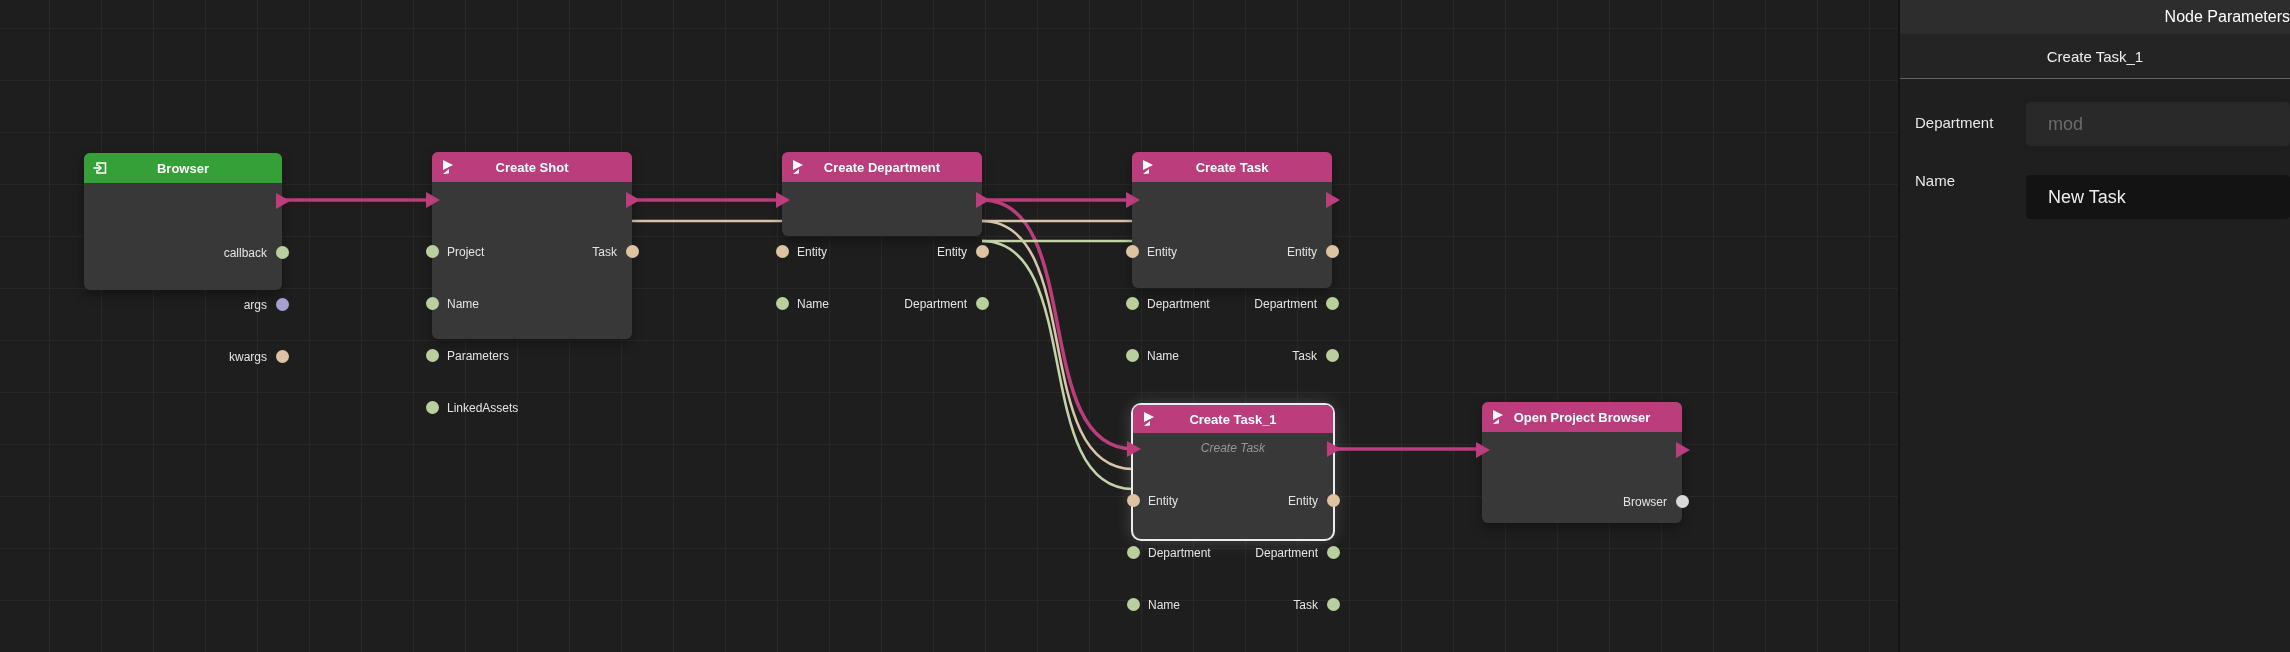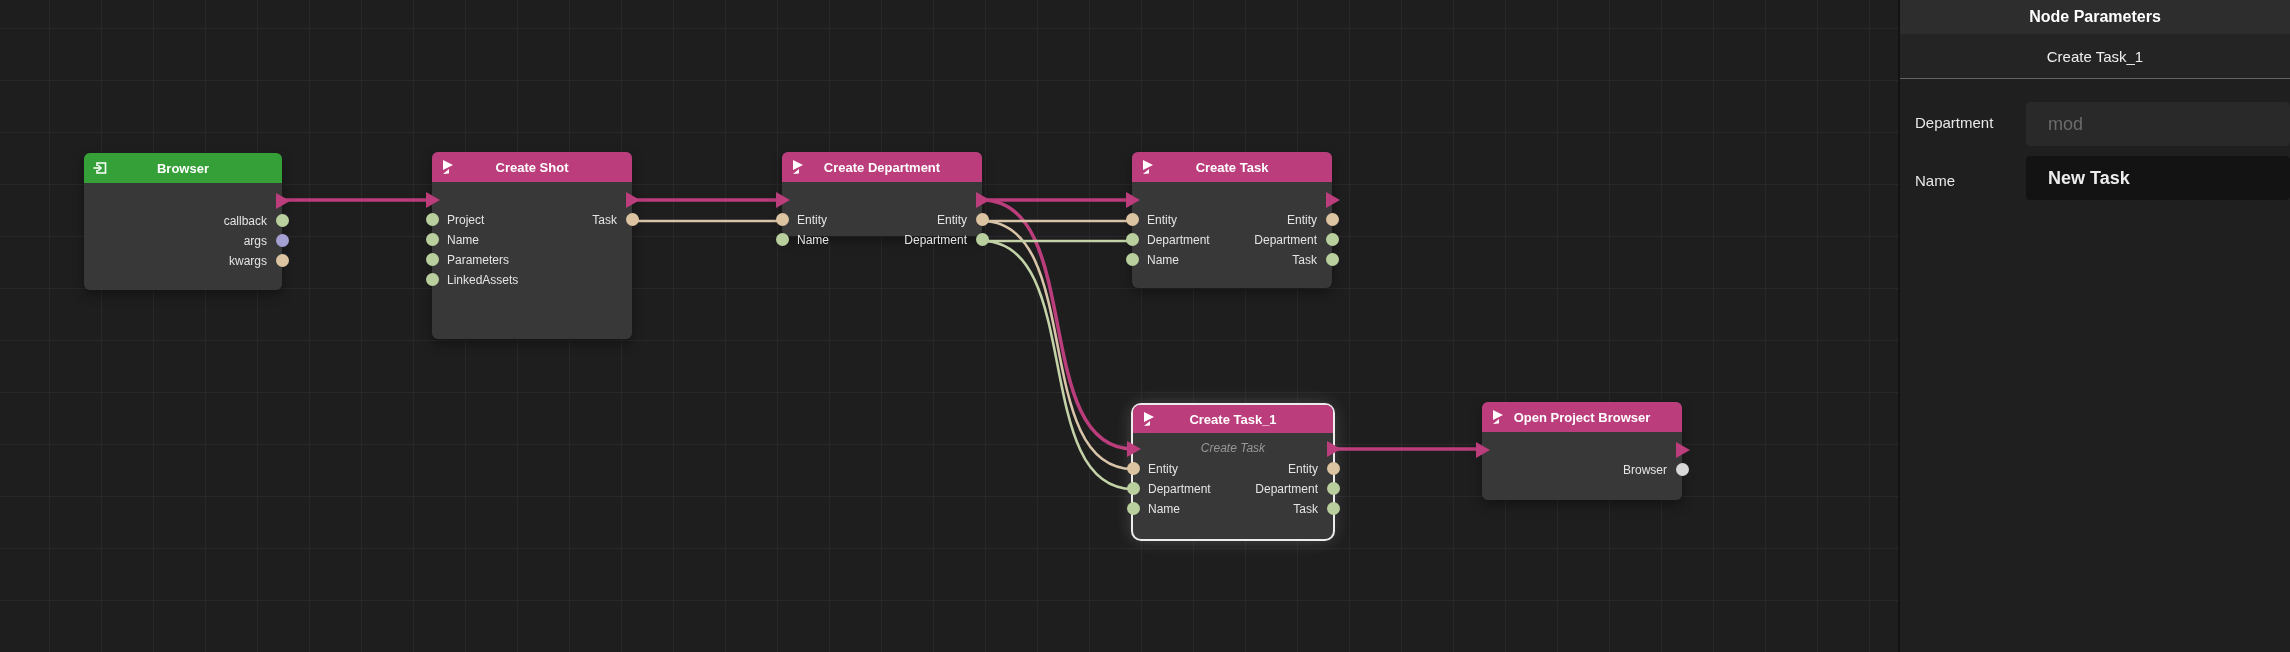--- a/index.html
+++ b/index.html
@@ -45,39 +45,39 @@
   .exec-row { position:relative; height:20px; margin-top:8px; }
   .exec-row.tight { margin-top:6px; }
   .exec-tri { position:absolute; top:2px; width:0; height:0;
               border-top:8px solid transparent; border-bottom:8px solid transparent;
               border-left:14px solid #bc3d7c; }
   .exec-tri.in  { left:-6px; }
   .exec-tri.out { right:-8px; }
   .subtitle { position:absolute; left:0; width:100%; top:2px; text-align:center;
               font-style:italic; font-size:12px; color:#979797; }
 
-  .row { position:relative; height:20px; display:flex; align-items:center; font-size:12px; }
+  .row { position:relative; height:20px; display:flex; align-items:center; font-size:12px;margin-top:32px; }
   .pin { position:absolute; top:3px; width:13px; height:13px; border-radius:50%; }
   .pin.in  { left:-6.5px; }
   .pin.out { right:-6.5px; }
   .pin.green  { background:#b9cf9d; }
   .pin.purple { background:#a5a0d2; }
   .pin.tan    { background:#dcc3a1; }
   .pin.white  { background:#d8d8d8; }
   .lbl-in  { margin-left:15px; }
   .lbl-out { margin-left:auto; margin-right:15px; }
 
   
   .panel {
     position:absolute; left:1898px; top:0; width:392px; height:652px; z-index:3;
     background:#1f1f1f; border-left:2px solid #131313;
   }
   .panel-header {
-    height:34px; line-height:34px; background:#2d2d2d; text-align:center;
-    color:#fff; font-weight:bold; font-size:16px;
+    height:34px; line-height:34px; background:#2d2d2d; text-align:right;
+    color:#fff; font-weight:normal; font-size:16px;
   }
   .panel-nodename {
     height:45px; line-height:45px; background:#242424; text-align:center;
     color:#efefef; font-size:15px; border-bottom:1px solid #636363;
   }
   .param-label { position:absolute; left:15px; color:#e8e8e8; font-size:15px; }
   .param-field {
     position:absolute; left:126px; right:0; height:44px; border:none;
     background:#292929; border-radius:4px; color:#ededed; font-size:18px;
     padding:0 22px; outline:none; font-family:"Liberation Sans", sans-serif;
@@ -255,21 +255,21 @@
       <span class="pin out green"></span>
     </div>
     <div class="row">
       <span class="pin in green"></span>
       <span class="lbl-in">Name</span>
       <span class="lbl-out">Task</span>
       <span class="pin out green"></span>
     </div>
   </div>
 
-  <div class="node" style="left:1482px; top:402px; width:200px; height:98px;">
+  <div class="node" style="left:1482px; top:402px; width:200px; height:121px;">
     <div class="node-header pink">
       <span class="node-icon">
         <svg width="15" height="16" viewBox="0 0 15 16">
           <polygon points="3,1 13,6 3,11" fill="#fff"></polygon>
           <polygon points="9,10 3,15 9,14.5" fill="#fff"></polygon>
         </svg>
       </span>
       <span class="node-title">Open Project Browser</span>
     </div>
     <div class="exec-row">
@@ -285,14 +285,14 @@
 </div>
 
 <aside class="panel">
   <div class="panel-header">Node Parameters</div>
   <div class="panel-nodename">Create Task_1</div>
 
   <span class="param-label" style="top:114px;">Department</span>
   <input class="param-field" style="top: 102px;" type="text" placeholder="mod">
 
   <span class="param-label" style="top:172px;">Name</span>
-  <input class="param-field dark" style="top: 156px; font-weight: bold;" type="text" value="New Task">
+  <input class="param-field dark" style="top: 175px;" type="text" value="New Task">
 </aside>
 
 </body></html>

